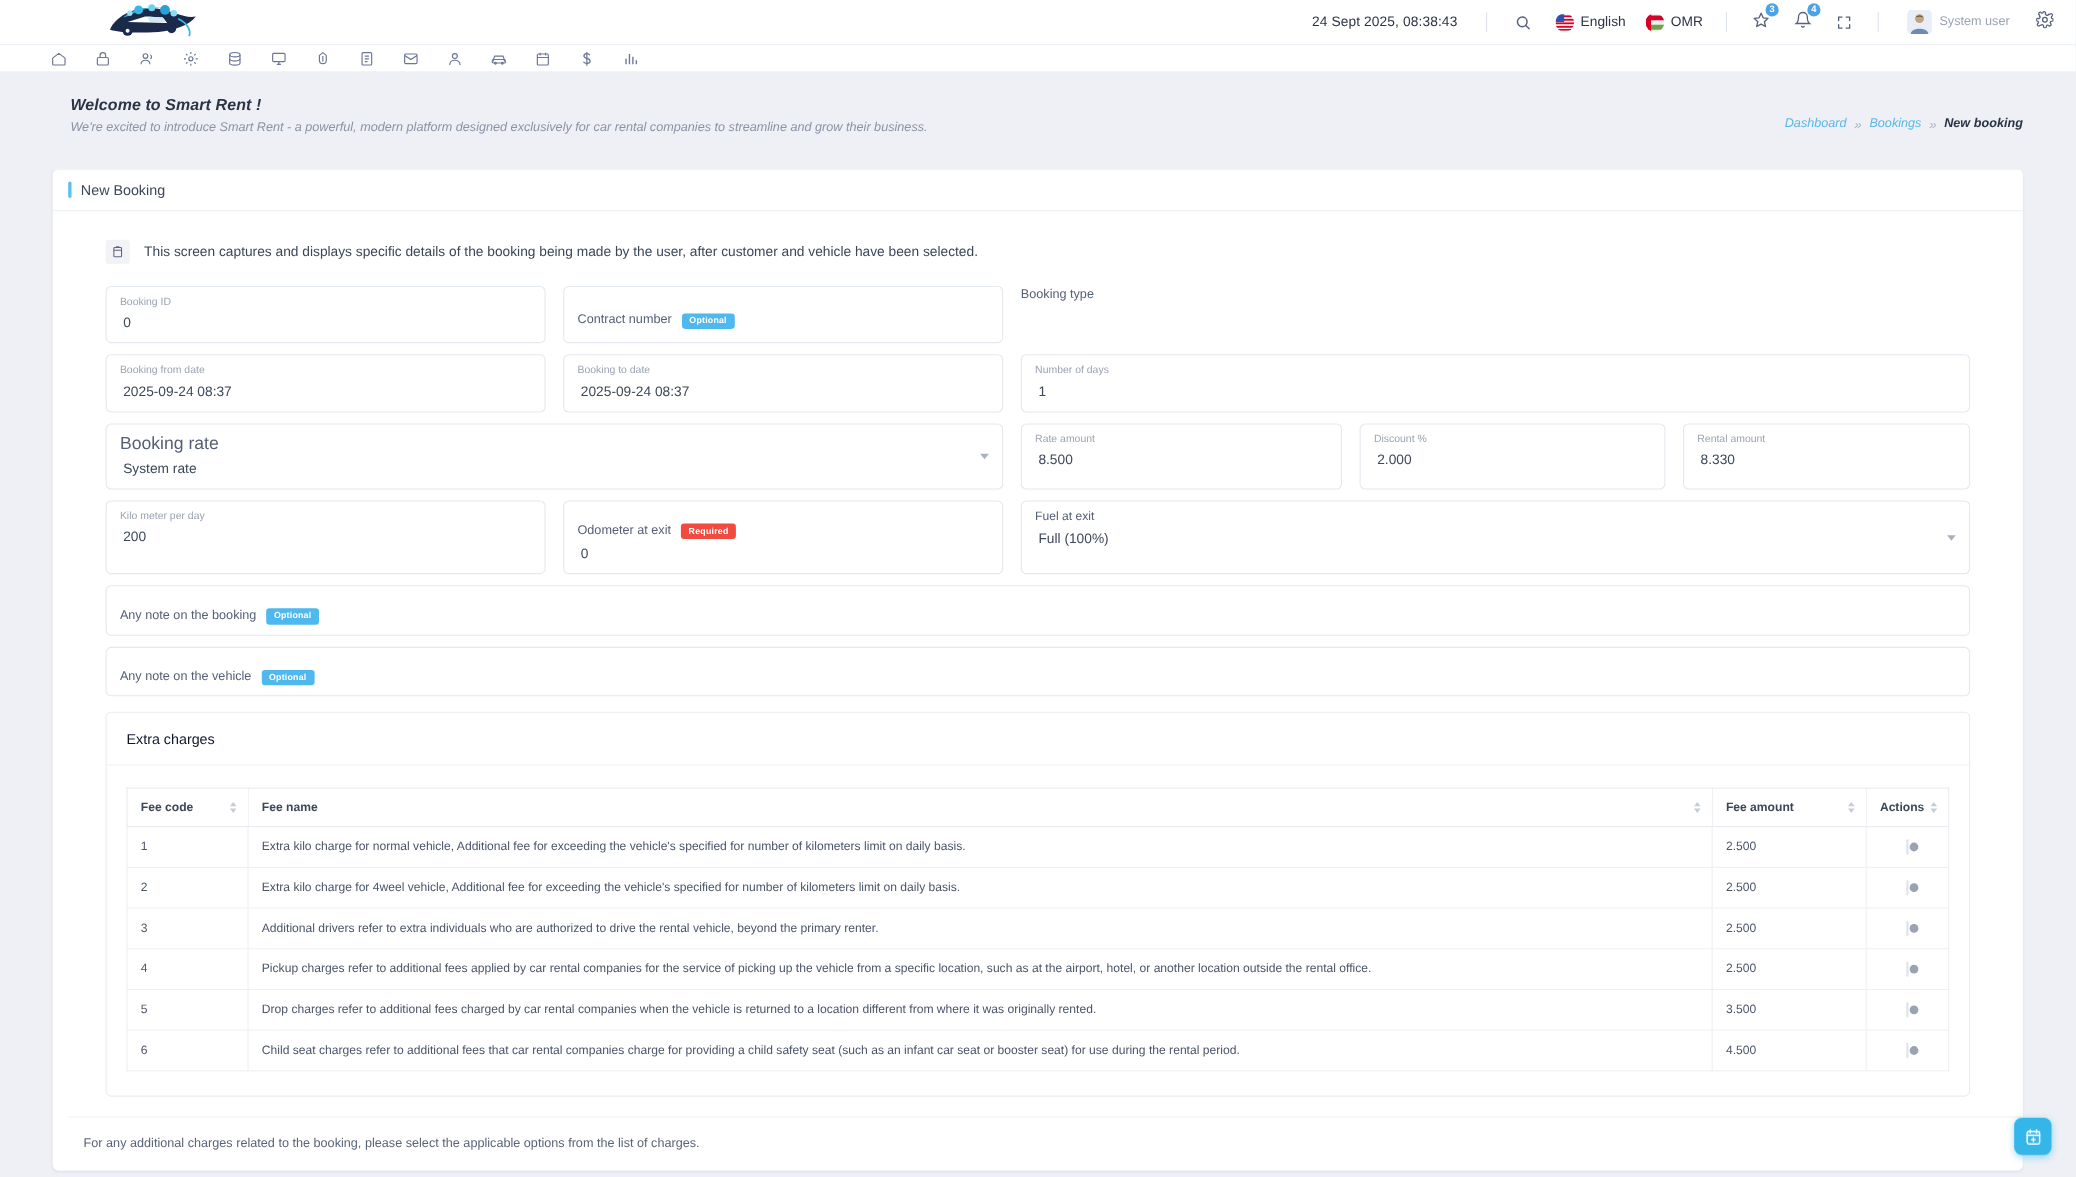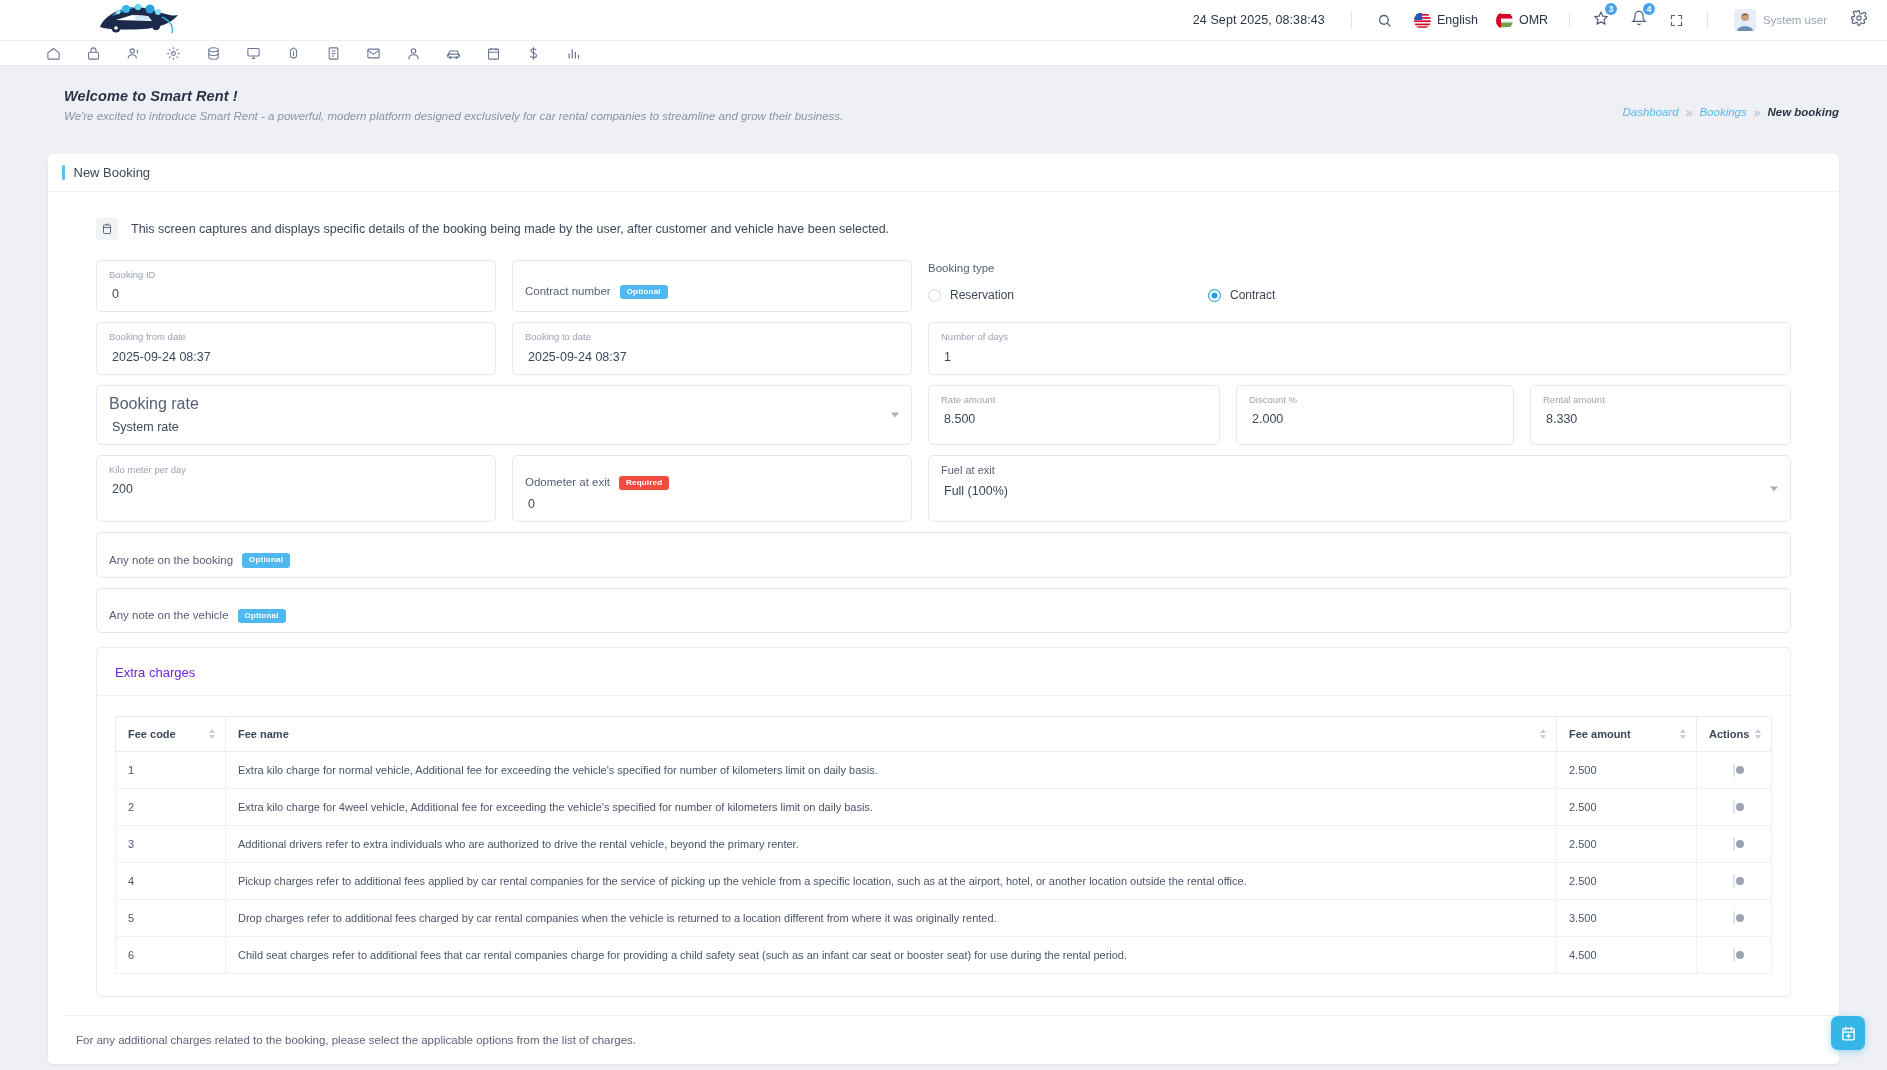--- a/index.html
+++ b/index.html
@@ -127,21 +127,21 @@
   .radio.on {
     border-color: #29a3e0; background: #29a3e0;
     box-shadow: inset 0 0 0 2.5px #fff;
   }
 
   
   .sub-card {
     border: 1px solid #e9ecf1; border-radius: 5px; margin-top: 14px;
   }
   .sub-head { padding: 15px 18px 14px 18px; border-bottom: 1px solid #eef0f4; }
-  .sub-title { font-size: 13px; color: #6d28d9; }
+  .sub-title { font-size: 13px; color: #0f172a; }
   .table-wrap { padding: 20px 18px 22px 18px; }
   table { width: 100%; border-collapse: collapse; table-layout: fixed; }
   th {
     text-align: left; font-size: 11px; color: #3c4858; font-weight: bold;
     padding: 11px 12px; border: 1px solid #e9ecf1; background: #fff;
     position: relative; white-space: nowrap;
   }
   td {
     font-size: 11px; color: #4a5568; padding: 12px;
     border: 1px solid #eef0f4; vertical-align: middle;
@@ -416,30 +416,20 @@
           <span class="fvalue">0</span>
         </div>
         <div class="field" style="width:400px;display:flex;align-items:center">
           <span class="inline-label">
             <span class="flabel">Contract number</span>
             <span class="pill optional">Optional</span>
           </span>
         </div>
         <div class="btype" style="flex:1">
           <div class="btype-label">Booking type</div>
-          <div class="radios">
-            <label class="radio-item" style="width:280px">
-              <span class="radio"></span>
-              <span>Reservation</span>
-            </label>
-            <label class="radio-item">
-              <span class="radio on"></span>
-              <span>Contract</span>
-            </label>
-          </div>
         </div>
       </div>
 
       <div class="frow">
         <div class="field" style="width:400px">
           <span class="flabel">Booking from date</span>
           <span class="fvalue">2025-09-24 08:37</span>
         </div>
         <div class="field" style="width:400px">
           <span class="flabel">Booking to date</span>

